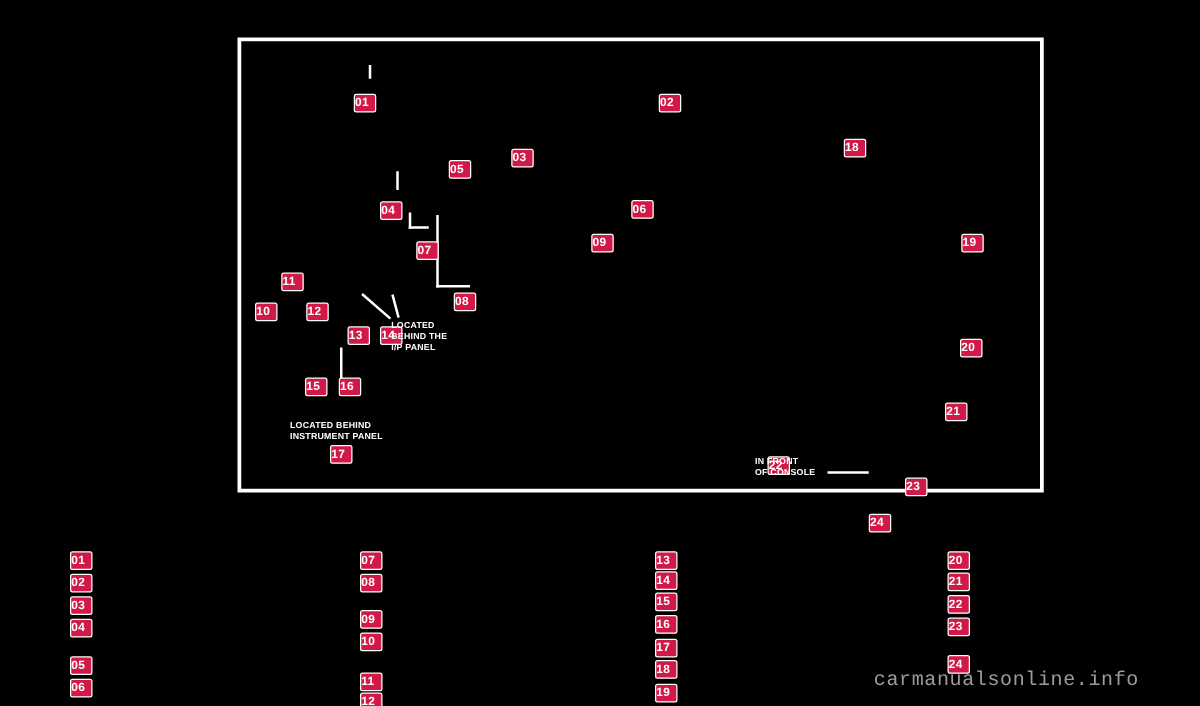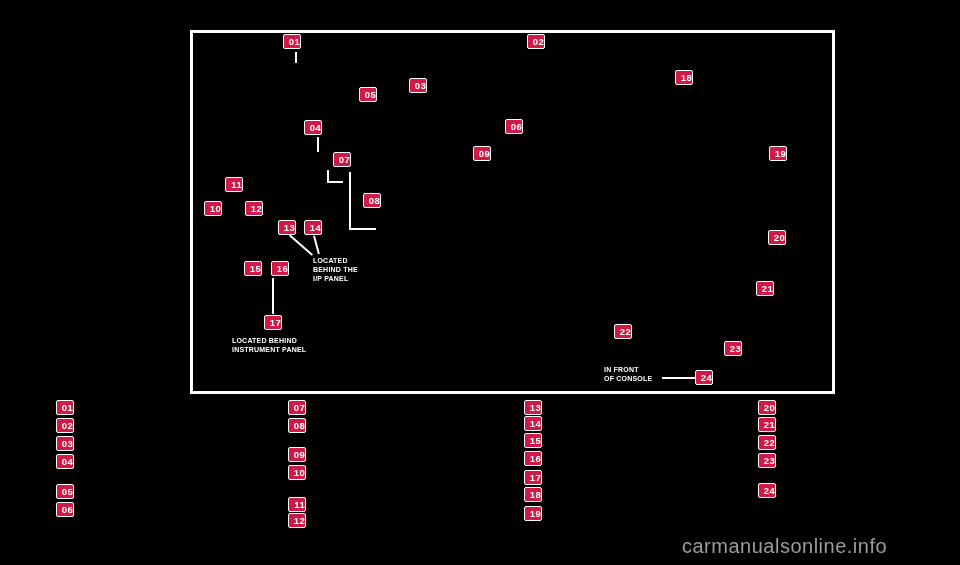--- a/index.html
+++ b/index.html
@@ -16,44 +16,46 @@
     position: absolute;
     left: 190px; top: 30px;
     width: 645px; height: 364px;
     border: 3px solid #fff;
   }
   .badge {
     position: absolute;
     width: 18px; height: 15px;
     font-size: 9.5px;
     font-weight: bold;
-    text-align: right;
+    text-align: left;
     line-height: 13px;
     border: 1px solid #fff;
     border-radius: 2px;
     letter-spacing: 0.3px;
+    margin-top: 41px;
   }
   .line {
     position: absolute;
     background: #fff;
   }
   .note {
     position: absolute;
     color: #fff;
     font-size: 7px;
     font-weight: bold;
     line-height: 9px;
     letter-spacing: 0.2px;
     white-space: nowrap;
   }
   .watermark {
     position: absolute;
-    left: 682px; top: 535px;
-    font-size: 20px;
+    left: 699px; top: 535px;
+    font-size: 16px;
     letter-spacing: 0.5px;
+    font-family: Liberation Mono, monospace;
   }
 </style>
 </head>
 <body>
 
 <div id="page" style="background: rgb(0, 0, 0);">
 
   <div class="frame" id="frame" style="border-color: rgb(255, 255, 255);"></div>
 
   <div class="line" style="left: 295px; top: 52px; width: 2px; height: 11px; background: rgb(255, 255, 255);"></div>

